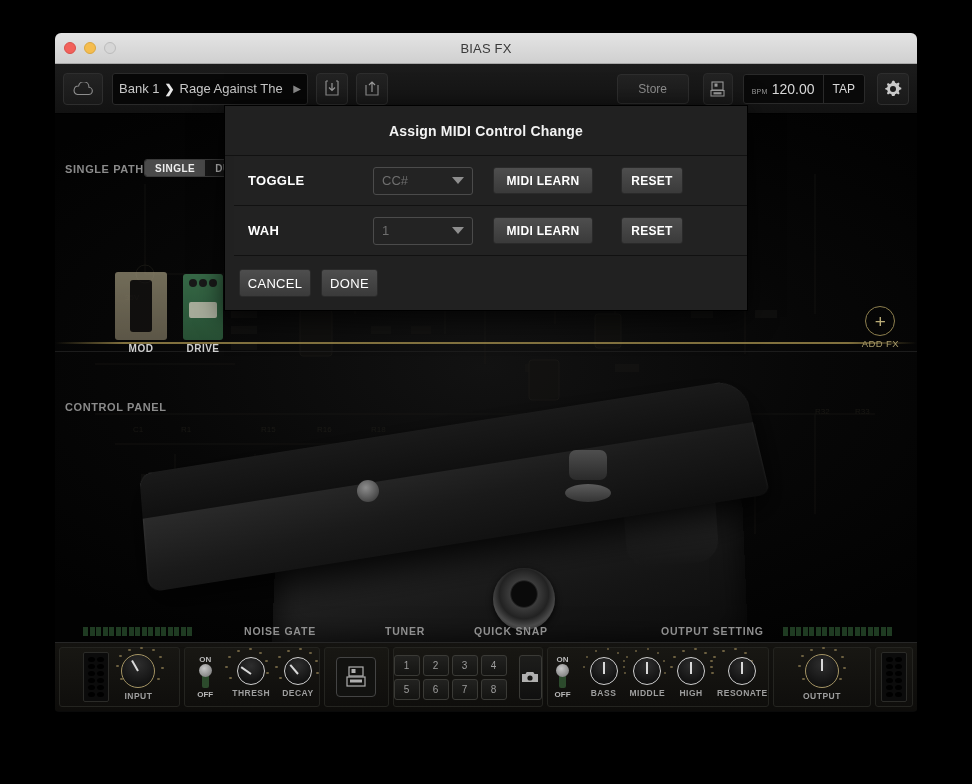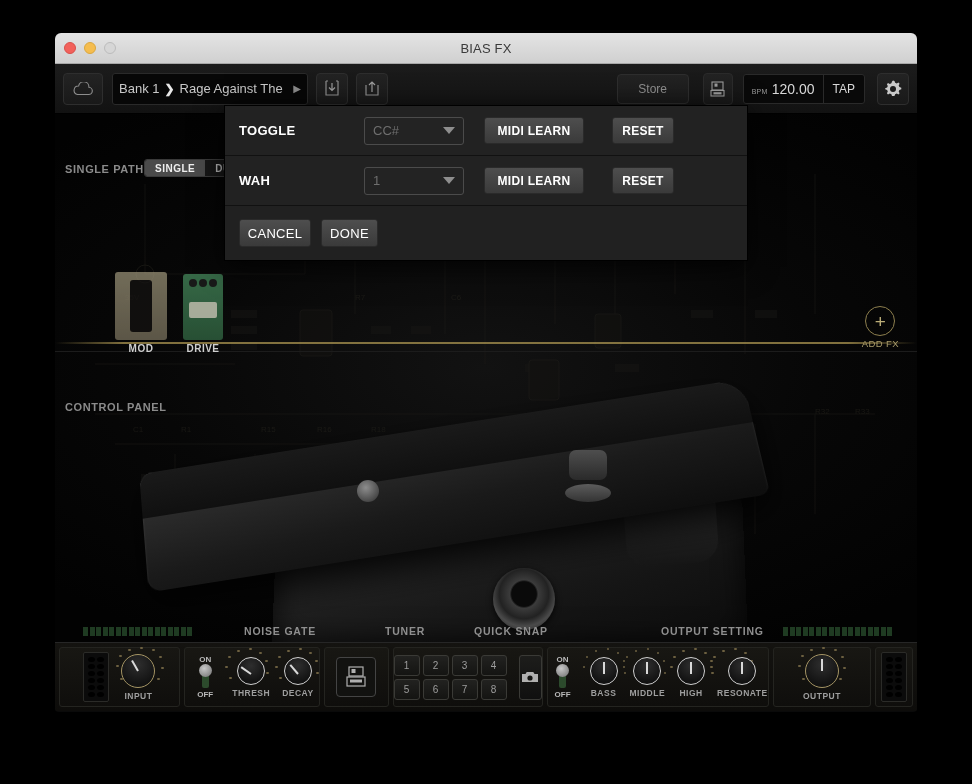--- a/index.html
+++ b/index.html
@@ -271,21 +271,21 @@
     box-shadow: 0 6px 26px rgba(0,0,0,.75);
     z-index: 50;
   }
   .modal-head {
     height: 50px; display: flex; align-items: center; justify-content: center;
     border-bottom: 1px solid #111; background: #212121;
   }
   .modal-title { font-size: 14px; font-weight: bold; color: #f2f2f2; letter-spacing: .2px; }
   .modal-row {
     height: 50px; display: flex; align-items: center;
-    border-bottom: 1px solid #111; padding: 0 14px; background: #222;
+    border-bottom: 1px solid #111; padding: 0 14px; background: #222; margin-left: 9px;
   }
   .row-label {
     width: 125px; font-size: 13px; font-weight: bold; color: #fff; letter-spacing: .3px;
   }
   .select {
     width: 100px; height: 28px; background: #232323;
     border: 1px solid #4b4b4b; border-radius: 3px;
     display: flex; align-items: center; padding: 0 8px;
     color: #6e6e6e; font-size: 13px;
   }
@@ -727,20 +727,23 @@
             <i></i>
             <i></i>
             <i></i>
             <i></i>
         </div>
       </div>
     </div>
   </div>
 
   <div class="modal">
+    <div class="modal-head">
+      <div class="modal-title">Assign MIDI Control Change</div>
+    </div>
 
     <div class="modal-row">
       <div class="row-label">TOGGLE</div>
       <div class="select">
         <span class="val">CC#</span>
         <span class="caret"></span>
       </div>
       <div class="dlg-btn b-learn">MIDI LEARN</div>
       <div class="dlg-btn b-reset">RESET</div>
     </div>

